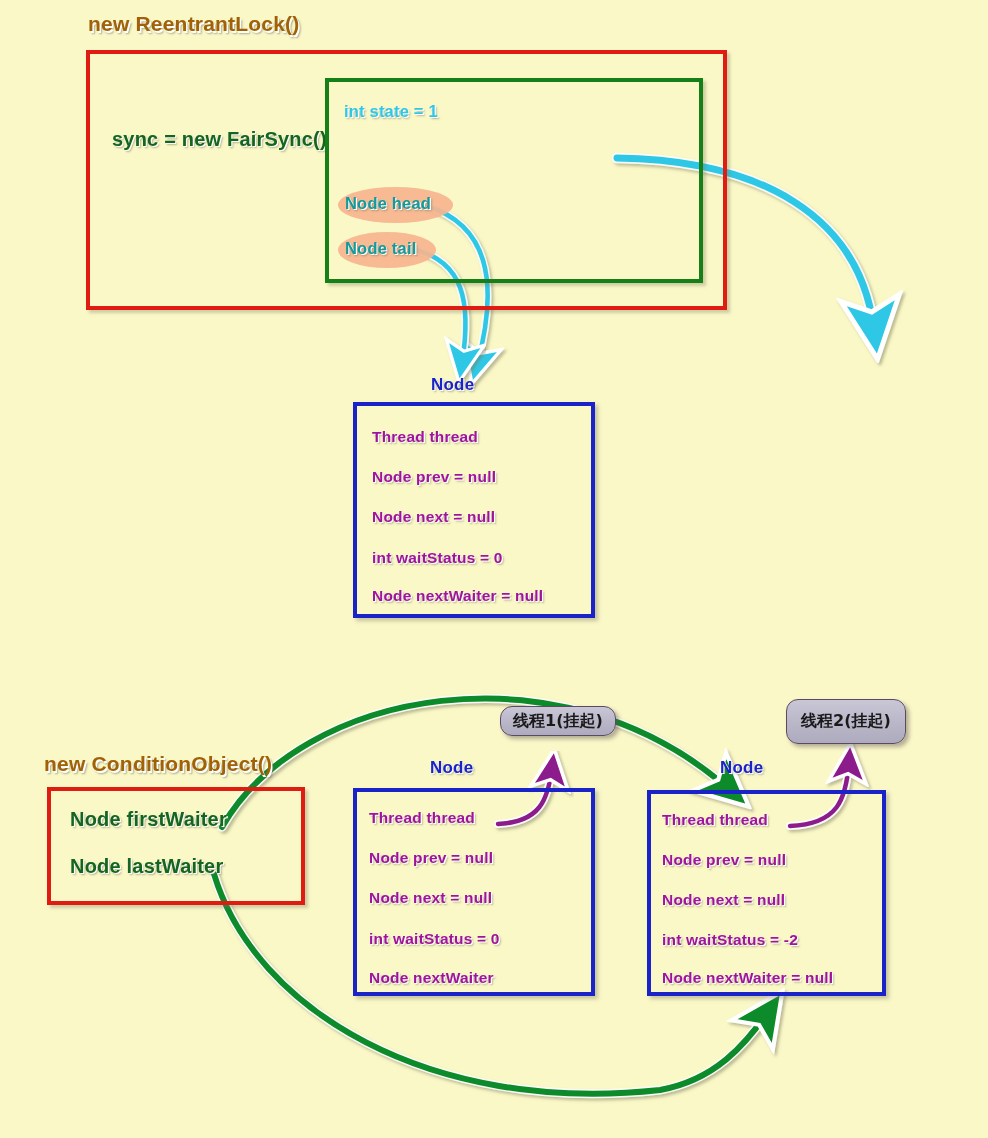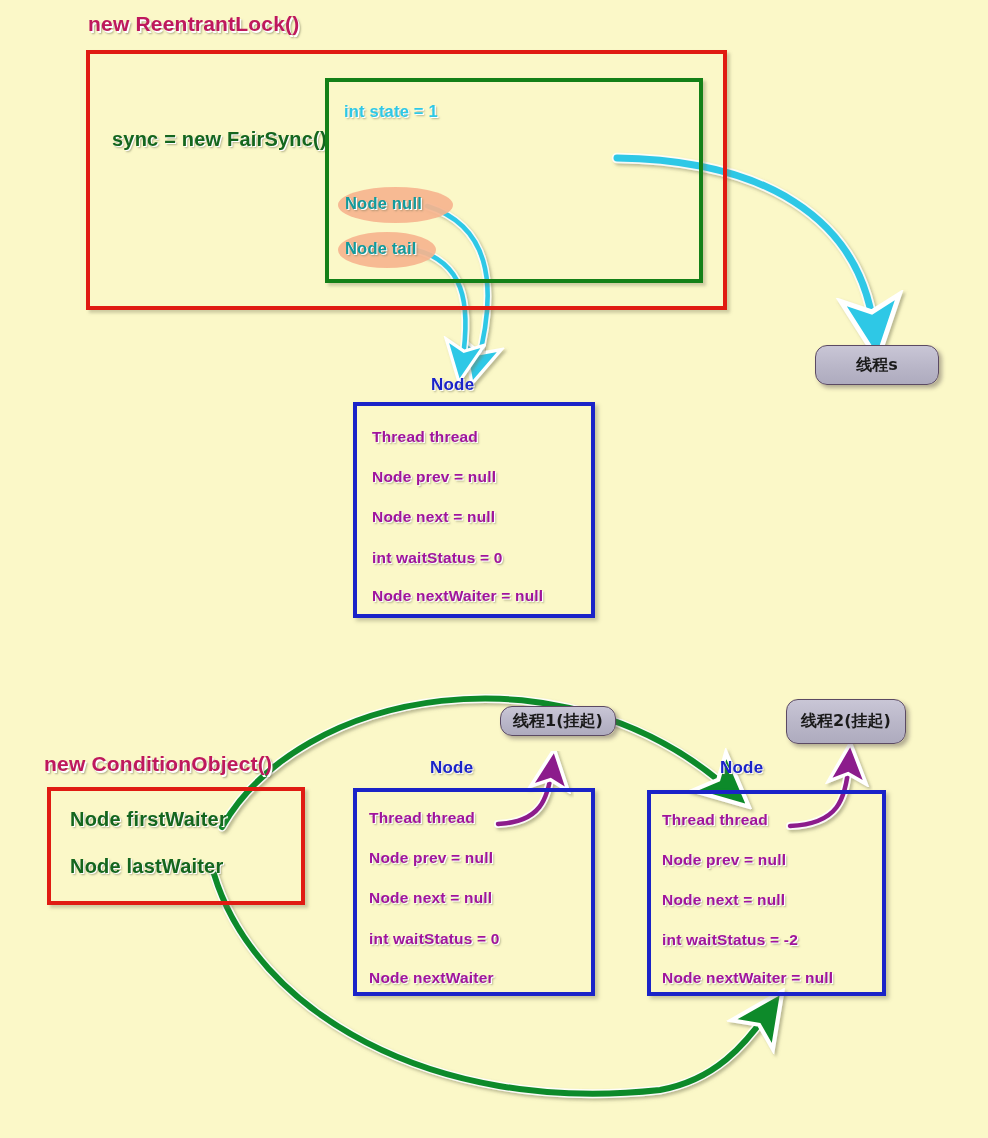--- a/index.html
+++ b/index.html
@@ -34,21 +34,21 @@
   .box-blue  { border: 4px solid #1a23c8; box-shadow: 3px 3px 4px rgba(120,120,90,0.40); }
 
   
   .t {
     position: absolute;
     white-space: nowrap;
     font-weight: bold;
     letter-spacing: 0.2px;
   }
   .title-red {
-    color: #be185d;
+    color: #a16207;
     font-size: 21px;
     text-shadow: 1.5px 1.5px 0 #ffffff, 2.5px 2.5px 2px rgba(110,110,80,0.55);
   }
   .txt-dgreen {
     color: #14661e;
     font-size: 20px;
     text-shadow: 1.2px 1.2px 0 #ffffff, 2px 2px 2px rgba(110,110,80,0.5);
   }
   .txt-cyan {
     color: #2ec8e6;
@@ -156,26 +156,25 @@
   <div class="box box-red" style="left:86px; top:50px; width:641px; height:260px;"></div>
 
   <div class="t txt-dgreen" style="left:112px; top:128px;">sync = new FairSync()</div>
 
   <div class="box box-green" style="left:325px; top:78px; width:378px; height:205px;"></div>
 
   <div class="t txt-cyan" style="left:344px; top:102px;">int state = 1</div>
 
 
   <div class="hl-ellipse" style="left:338px; top:187px; width:115px; height:36px;"></div>
-  <div class="t txt-teal" style="left:345px; top:194px;">Node null</div>
+  <div class="t txt-teal" style="left:345px; top:194px;">Node head</div>
 
   <div class="hl-ellipse" style="left:338px; top:232px; width:98px; height:36px;"></div>
   <div class="t txt-teal" style="left:345px; top:239px;">Node tail</div>
 
-  <div class="pill" style="left:815px; top:345px; width:124px; height:40px;">线程s</div>
 
   <div class="t txt-blue" style="left:431px; top:375px; font-size:17px;">Node</div>
 
   <div class="box box-blue" style="left:353px; top:402px; width:242px; height:216px;"></div>
 
   <div class="t txt-magenta" style="left:372px; top:428px;">Thread thread</div>
   <div class="t txt-magenta" style="left:372px; top:468px;">Node prev  = null</div>
   <div class="t txt-magenta" style="left:372px; top:508px;">Node next  = null</div>
   <div class="t txt-magenta" style="left:372px; top:549px;">int waitStatus = 0</div>
   <div class="t txt-magenta" style="left:372px; top:587px;">Node nextWaiter = null</div>

